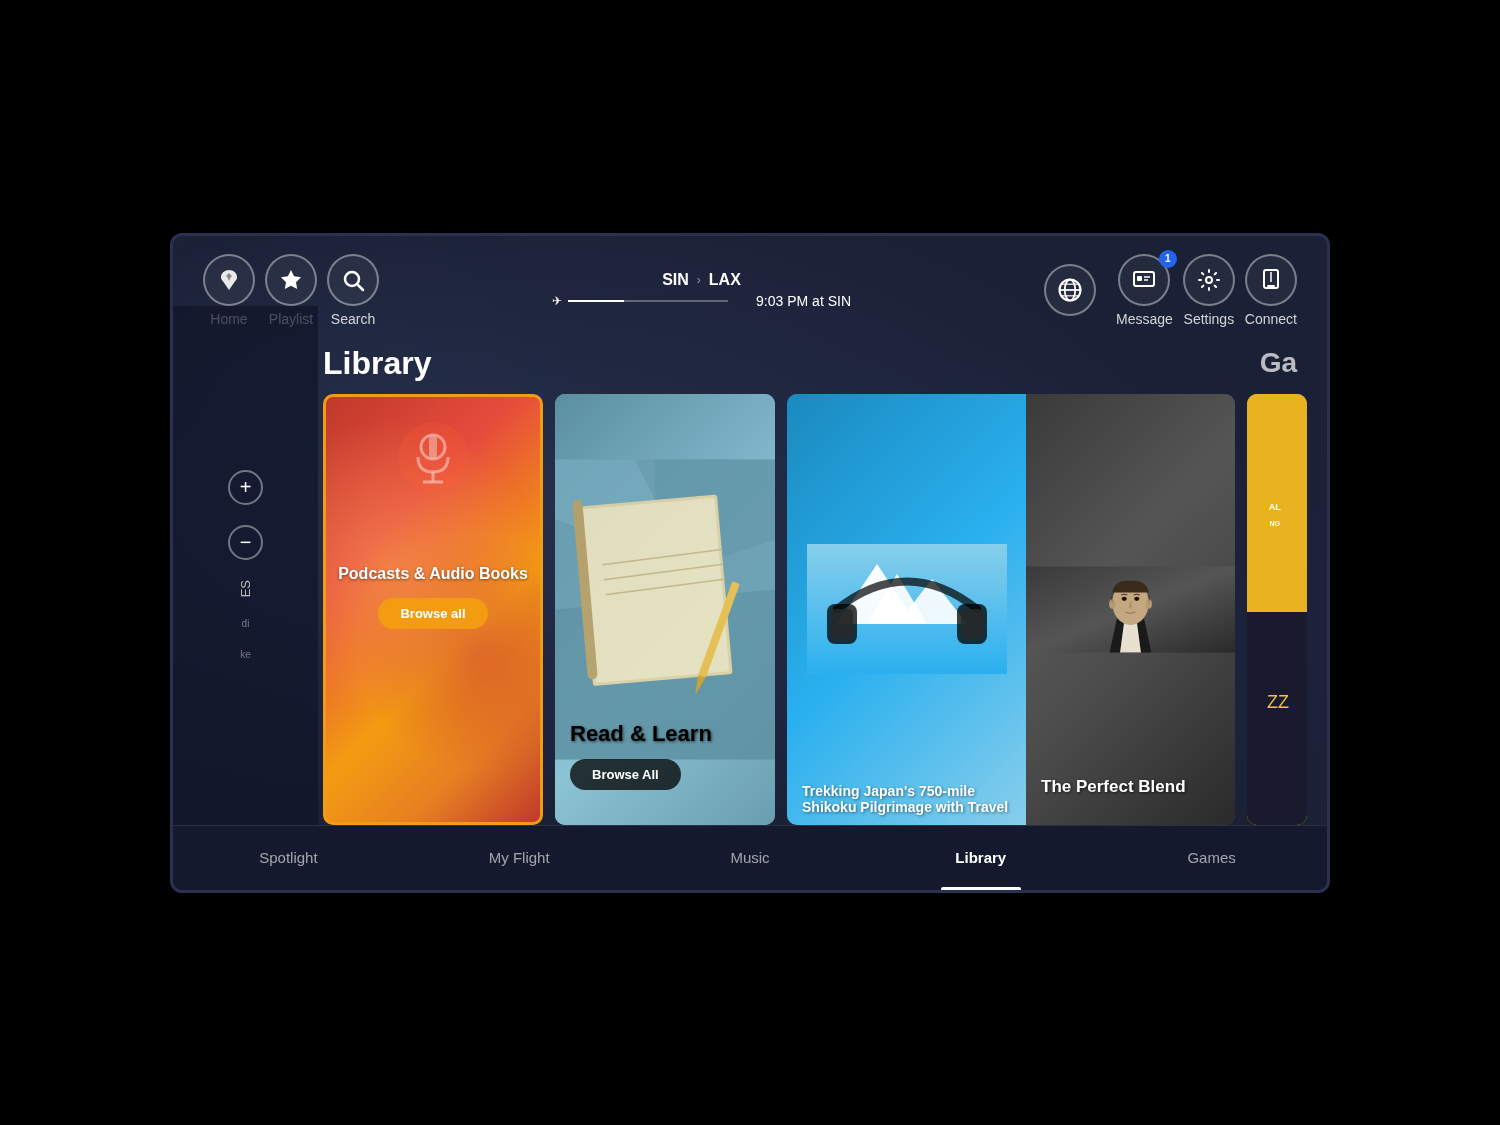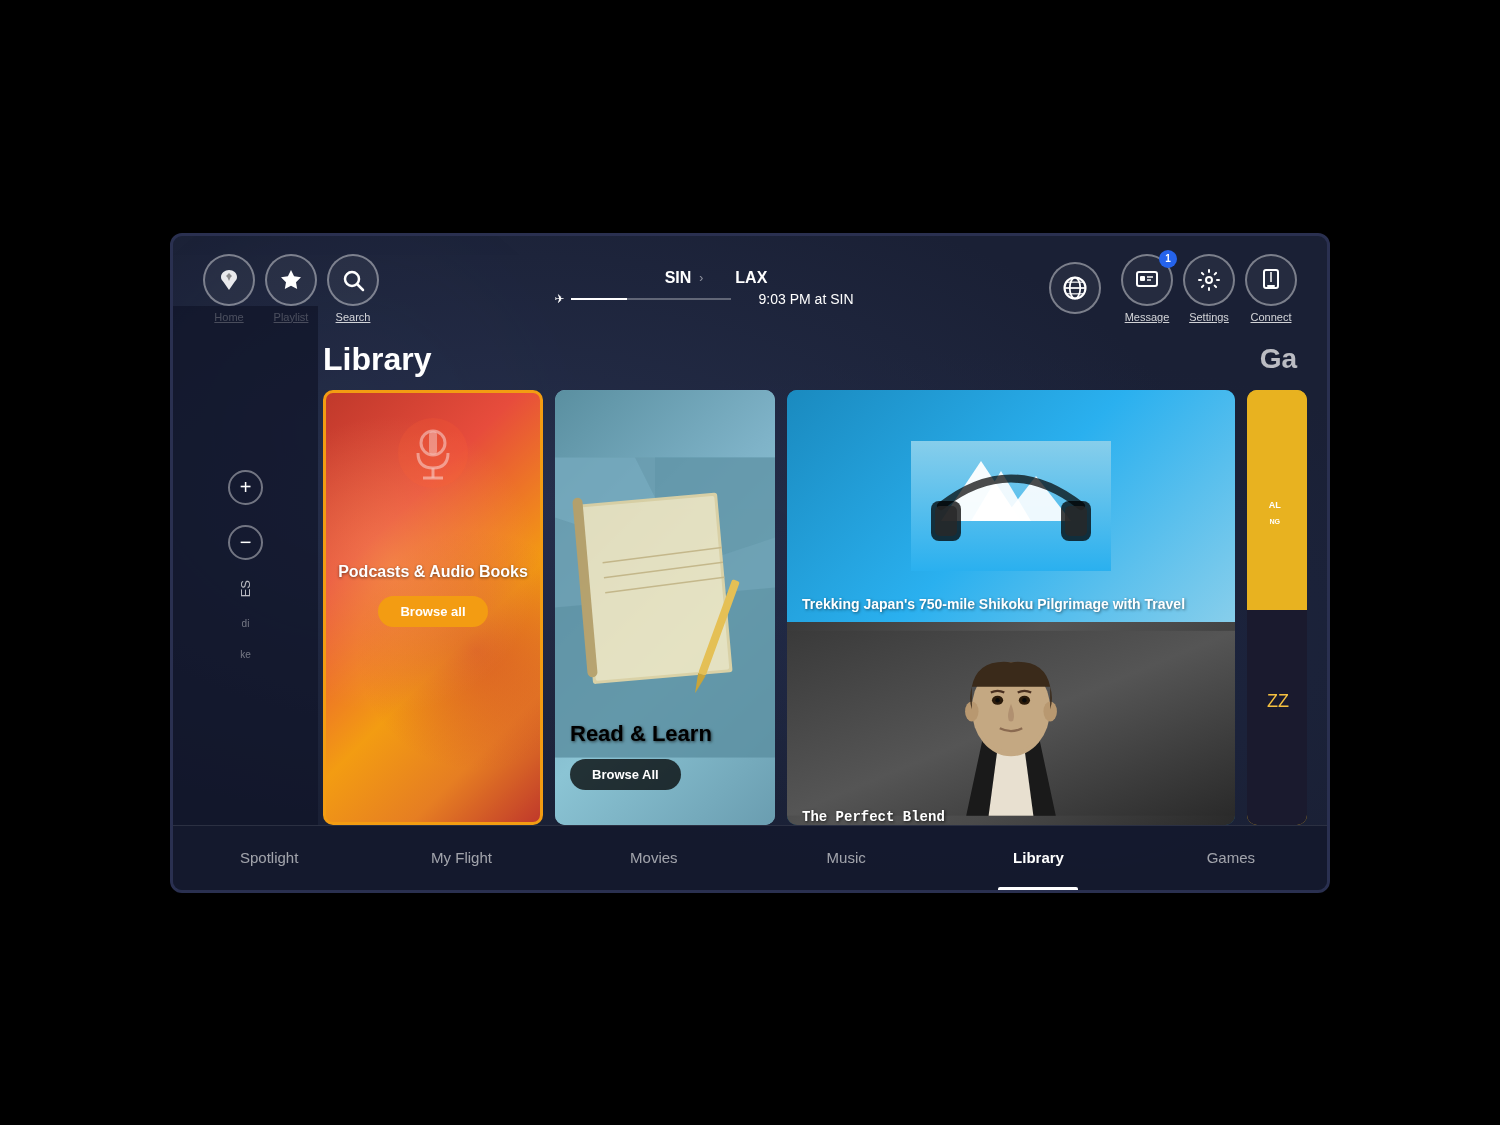--- a/index.html
+++ b/index.html
@@ -88,24 +88,23 @@
       background: rgba(255,255,255,0.05);
     }
 
     .nav-circle svg {
       width: 24px;
       height: 24px;
       fill: white;
     }
 
     .nav-label {
-      font-size: 11px;
+      font-size: 14px;
       color: rgba(255,255,255,0.8);
       font-weight: 500;
-      text-decoration: underline;
     }
 
     
     .flight-info {
       flex: 1;
       display: flex;
       align-items: center;
       justify-content: center;
       flex-direction: column;
       gap: 4px;
@@ -114,21 +113,20 @@
     .flight-route {
       display: flex;
       align-items: center;
       gap: 8px;
     }
 
     .airport-code {
       color: white;
       font-size: 16px;
       font-weight: 600;
-      margin-left: 24px;
     }
 
     .chevron {
       color: rgba(255,255,255,0.5);
       font-size: 12px;
     }
 
     .flight-progress {
       display: flex;
       align-items: center;
@@ -350,21 +348,21 @@
       font-size: 13px;
       font-weight: 700;
       cursor: pointer;
     }
 
     .card-trekking {
       flex: 1.2;
       background: #1a8abf;
       position: relative;
       display: flex;
-      flex-direction: column;
+      flex-direction: row;
     }
 
     .trekking-top {
       flex: 1;
       background: linear-gradient(135deg, #1a8abf 0%, #2ab0ef 50%, #87ceeb 100%);
       display: flex;
       align-items: center;
       justify-content: center;
       position: relative;
       overflow: hidden;
@@ -385,27 +383,26 @@
 
     .trekking-bottom {
       flex: 1;
       background: #2a2a2a;
       position: relative;
       overflow: hidden;
     }
 
     .trekking-bottom-title {
       position: absolute;
-      bottom: 0;
+      bottom: 28px;
       left: 15px;
       color: white;
-      font-size: 14px;
+      font-size: 17px;
       font-weight: 700;
       text-shadow: 1px 1px 3px rgba(0,0,0,0.7);
-      font-family: Liberation Mono, monospace;
     }
 
     
     .portrait-bg {
       position: absolute;
       inset: 0;
       background: linear-gradient(135deg, #3a3a3a 0%, #555 40%, #4a4a4a 60%, #2a2a2a 100%);
       display: flex;
       align-items: center;
       justify-content: center;
@@ -792,23 +789,20 @@
     </div>
 
     <div class="bottom-nav">
       <div class="bottom-nav-item">
         <span class="bottom-nav-label">Spotlight</span>
       </div>
       <div class="bottom-nav-item">
         <span class="bottom-nav-label">My Flight</span>
       </div>
       <div class="bottom-nav-item">
-        <span class="bottom-nav-label">Movies</span>
-      </div>
-      <div class="bottom-nav-item">
         <span class="bottom-nav-label">Music</span>
       </div>
       <div class="bottom-nav-item active">
         <span class="bottom-nav-label">Library</span>
       </div>
       <div class="bottom-nav-item">
         <span class="bottom-nav-label">Games</span>
       </div>
     </div>
 

